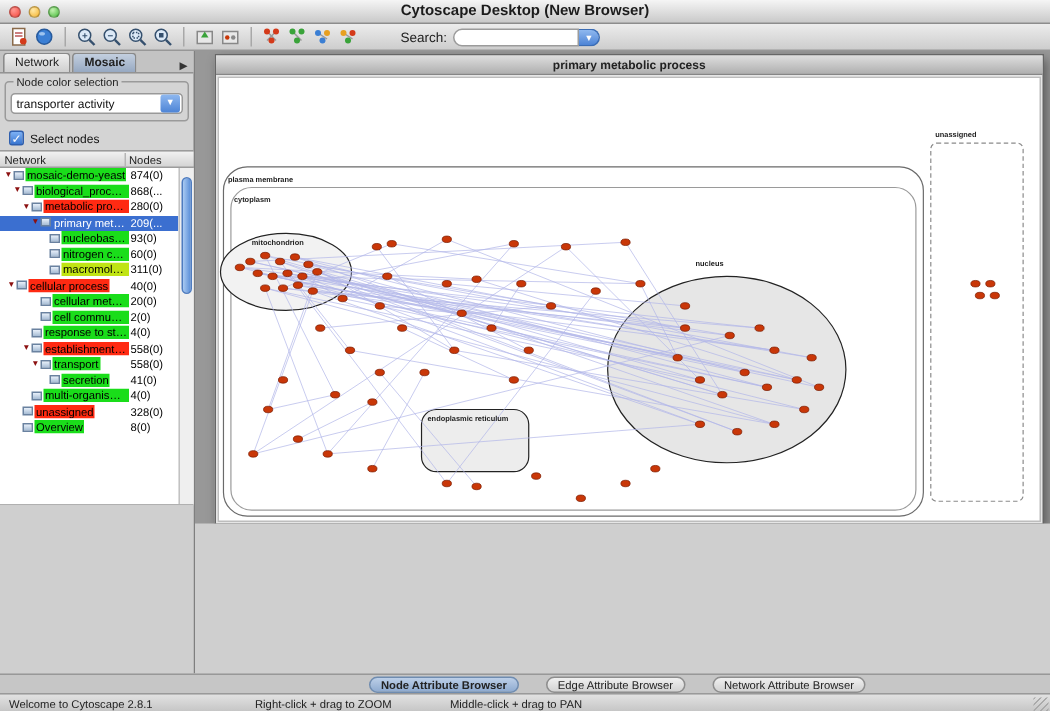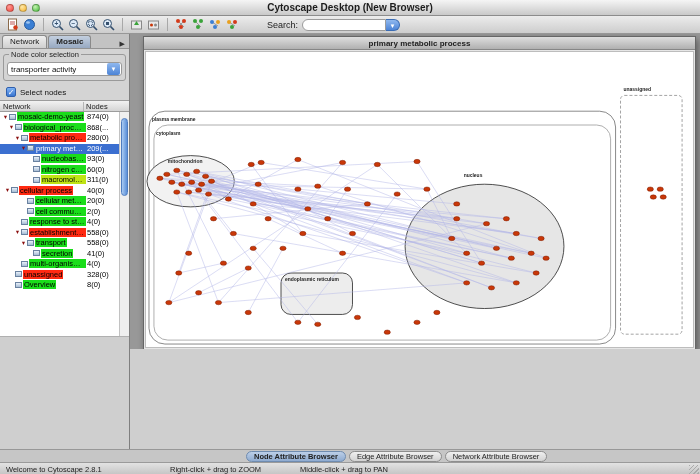--- a/index.html
+++ b/index.html
@@ -93,21 +93,21 @@
   .trow{display:flex;height:7.9px;border-bottom:1px solid #e4e4e4}
   .td{border-right:1px solid #dcdcdc;padding-left:2px;line-height:7.8px;overflow:hidden;white-space:nowrap;flex-shrink:0;color:#111}
   .td.id{font-weight:bold}
   .dp-hscroll{height:8px;margin:1px 3px 2px;background:#ececec;border:1px solid #b8b8b8;border-radius:4px;position:relative}
   .hthumb{position:absolute;left:1px;top:0px;height:6px;width:42%;border-radius:3px;
     background:linear-gradient(#a9caf2,#5b8fd8);border:1px solid #4e7cc0}
   .watermark{position:absolute;left:2px;top:320px;width:54px;height:44px;opacity:.22;pointer-events:none}
 
   
   .tabs-strip{position:absolute;left:0;top:449px;width:700px;height:13px;background:#c6c6c6;border-top:1px solid #989898}
-  .bottom-tabs{position:absolute;left:246px;top:1px;display:flex;gap:3px}
+  .bottom-tabs{position:absolute;left:246px;top:1px;display:flex;gap:18px}
   .btab{font-size:7.5px;padding:0 7px;height:11px;line-height:10px;border:1px solid #8e8e8e;border-radius:6px;
     background:linear-gradient(#f0f0f0,#d2d2d2);color:#222}
   .btab.active{background:linear-gradient(#bccfe8,#8fabd0);border-color:#6f8cb0;font-weight:bold}
 
   
   .status-bar{position:absolute;left:0;top:462px;width:700px;height:12px;
     background:linear-gradient(#e2e2e2,#c6c6c6);border-top:1px solid #9a9a9a;font-size:7.5px;color:#222}
   .status-bar span{position:absolute;top:2px}
   .st1{left:6px}.st2{left:170px}.st3{left:300px}
   .grip{position:absolute;right:1px;top:1px;width:10px;height:10px;

